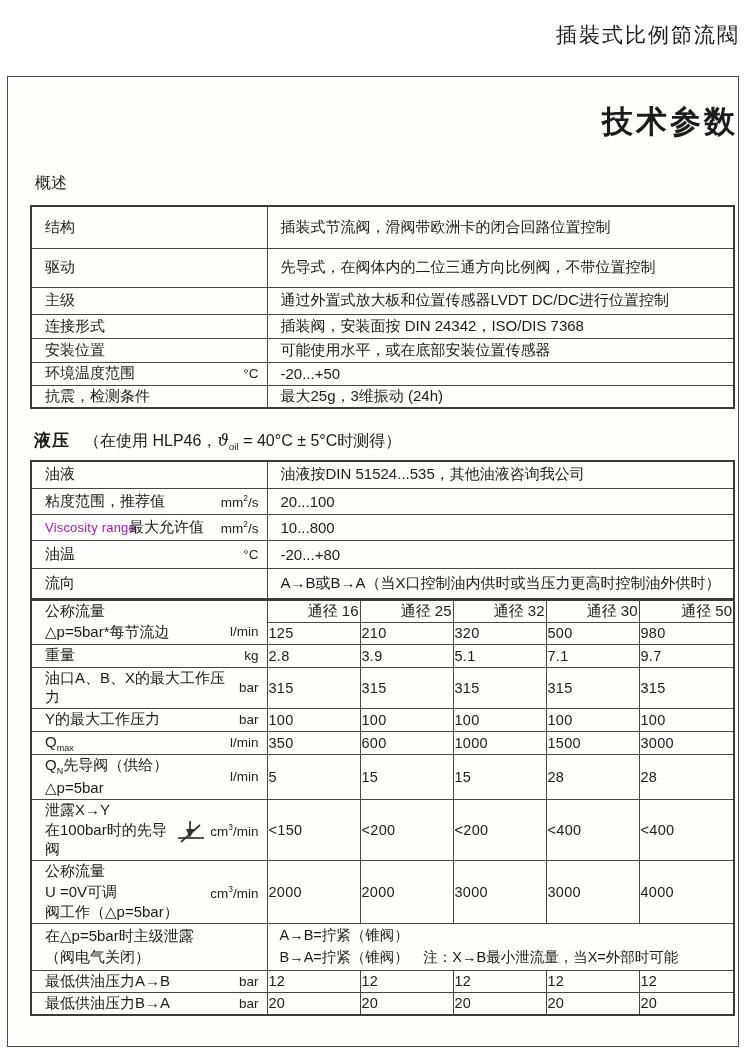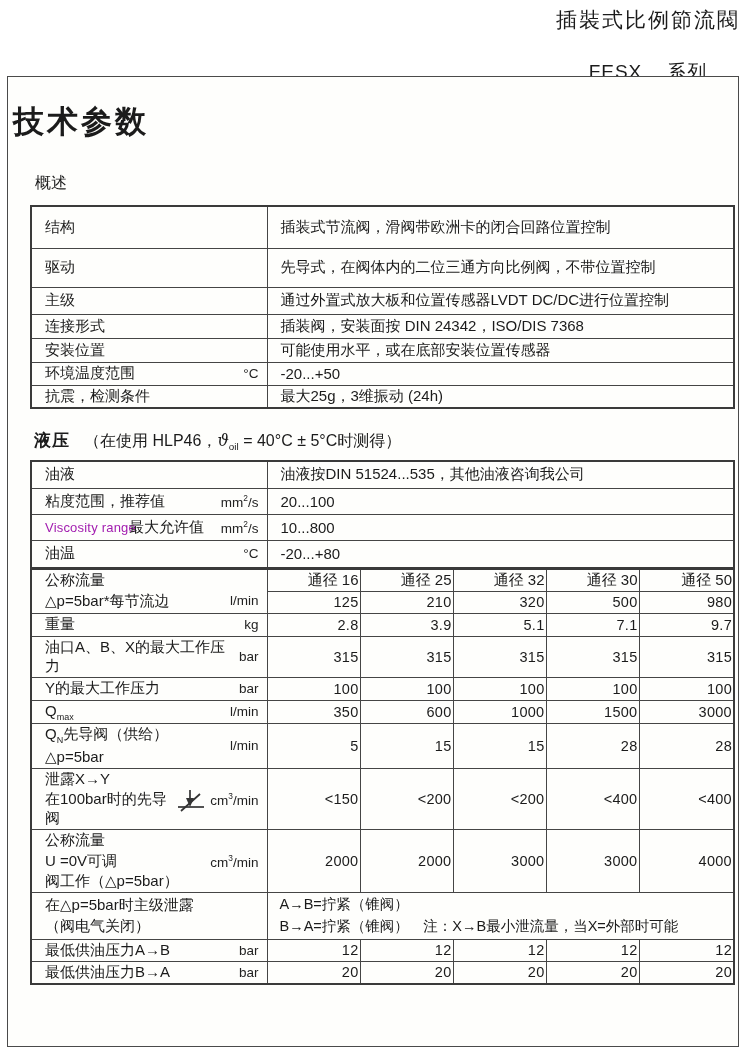--- a/index.html
+++ b/index.html
@@ -1,36 +1,36 @@
 <!DOCTYPE html>
 <html><head>
 <meta charset="utf-8">
 <style>
   html,body{margin:0;padding:0;background:#fff;}
   .page{position:relative;width:750px;height:1056px;background:#fff;overflow:hidden;
         font-family:"Liberation Sans","DejaVu Sans",sans-serif;color:#1b1b1b;}
   
-  .doc-header{position:absolute;top:6px;right:10px;text-align:center;}
+  .doc-header{position:absolute;top:21px;right:10px;text-align:right;}
   .hdr1{font-size:21px;letter-spacing:2px;font-weight:500;}
   .hdr2{font-size:19px;margin-top:25px;letter-spacing:1px;font-weight:500;}
   
   .sheet{position:absolute;left:7px;top:76px;width:732px;height:971px;border:1.5px solid #4a4a4a;
          background:#fefefc;box-sizing:border-box;}
-  .title{font-size:31px;font-weight:600;margin:24px 0 0 5px;letter-spacing:3px;}
+  .title{font-size:31px;font-weight:600;margin:24px 0 0 5px;letter-spacing:3px;text-align:right;}
   .sec{font-size:16px;margin:30px 0 11px 27px;}
   .hyd-heading{margin:20px 0 8px 26px;font-size:16px;display:flex;align-items:baseline;gap:14px;}
   .hyd-name{font-size:17px;font-weight:600;letter-spacing:1px;}
   .theta{font-family:"DejaVu Serif","Liberation Serif",serif;font-style:italic;}
   
   table.t{border-collapse:collapse;table-layout:fixed;width:703px;margin-left:22px;border:2px solid #3a3a3a;}
   table.t td{border:1.5px solid #454545;vertical-align:middle;box-sizing:border-box;overflow:hidden;}
   td.lab{padding:1px 8px 1px 13px;font-size:15px;}
   td.val{padding:1px 6px 1px 13px;font-size:15px;}
   td.ch{text-align:right;font-size:15px;}
-  td.dv{text-align:right;font-size:14.5px;letter-spacing:.3px;}
+  td.dv{text-align:left;font-size:14.5px;letter-spacing:.3px;}
   .lw{display:flex;justify-content:space-between;align-items:center;gap:6px;}
   .ml{display:flex;flex-direction:column;justify-content:center;gap:2px;}
   .unit{font-size:13.5px;white-space:nowrap;color:#222;}
   sup{font-size:.62em;} sub{font-size:.62em;}
   .lab sub{font-size:.6em;}
   .en{font-size:13px;color:#a21caf;letter-spacing:.2px;}
   .cn-overlap{margin-left:-7px;}
   .two-line{line-height:1.25;}
   .uicon{display:inline-flex;align-items:center;gap:4px;}
   svg.drain{display:inline-block;}
@@ -162,20 +162,28 @@
         <td class="val">10...800</td>
       </tr>
       <tr style="height:28px">
         <td class="lab">
               <div class="lw">
                 <span>油温</span>
                 <span class="unit">°C</span>
               </div>
             </td>
         <td class="val">-20...+80</td>
+      </tr>
+      <tr style="height:31px">
+        <td class="lab">
+              <div class="lw">
+                <span>流向</span>
+              </div>
+            </td>
+        <td class="val">A→B或B→A（当X口控制油内供时或当压力更高时控制油外供时）</td>
       </tr>
     </tbody>
       </table>
 
     <table class="t t3" style="margin-top:-1.5px">
       <colgroup>
           <col style="width:236px">
           <col style="width:93px">
           <col style="width:93px">
           <col style="width:93px">

